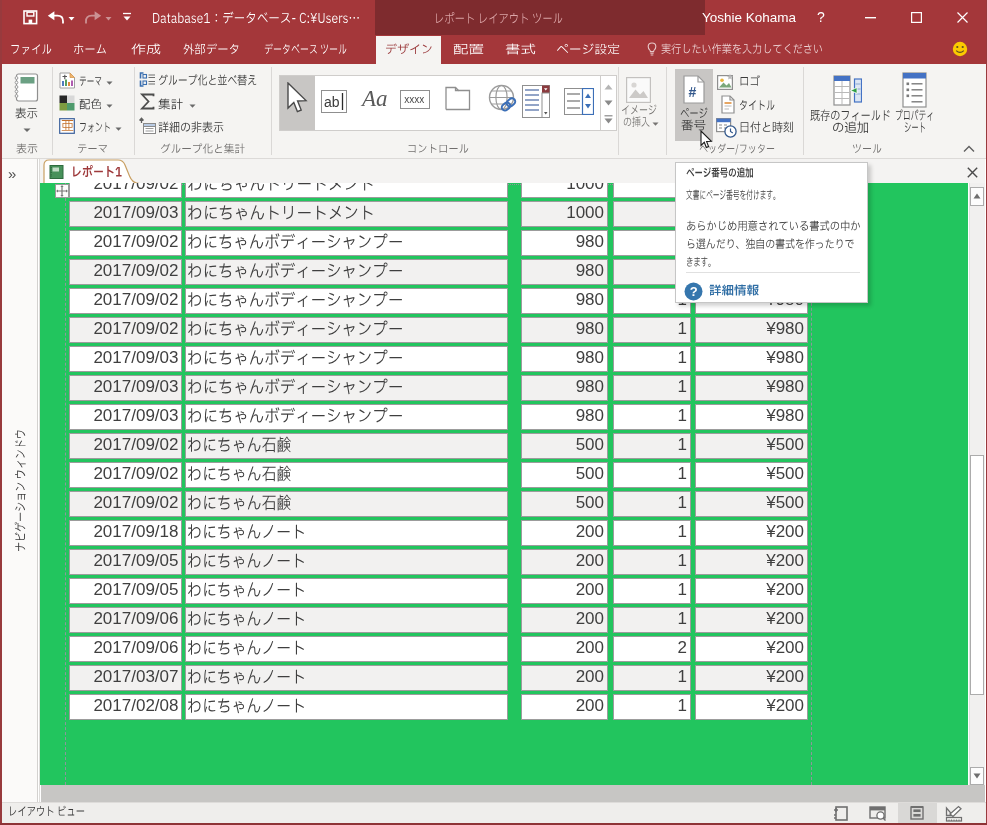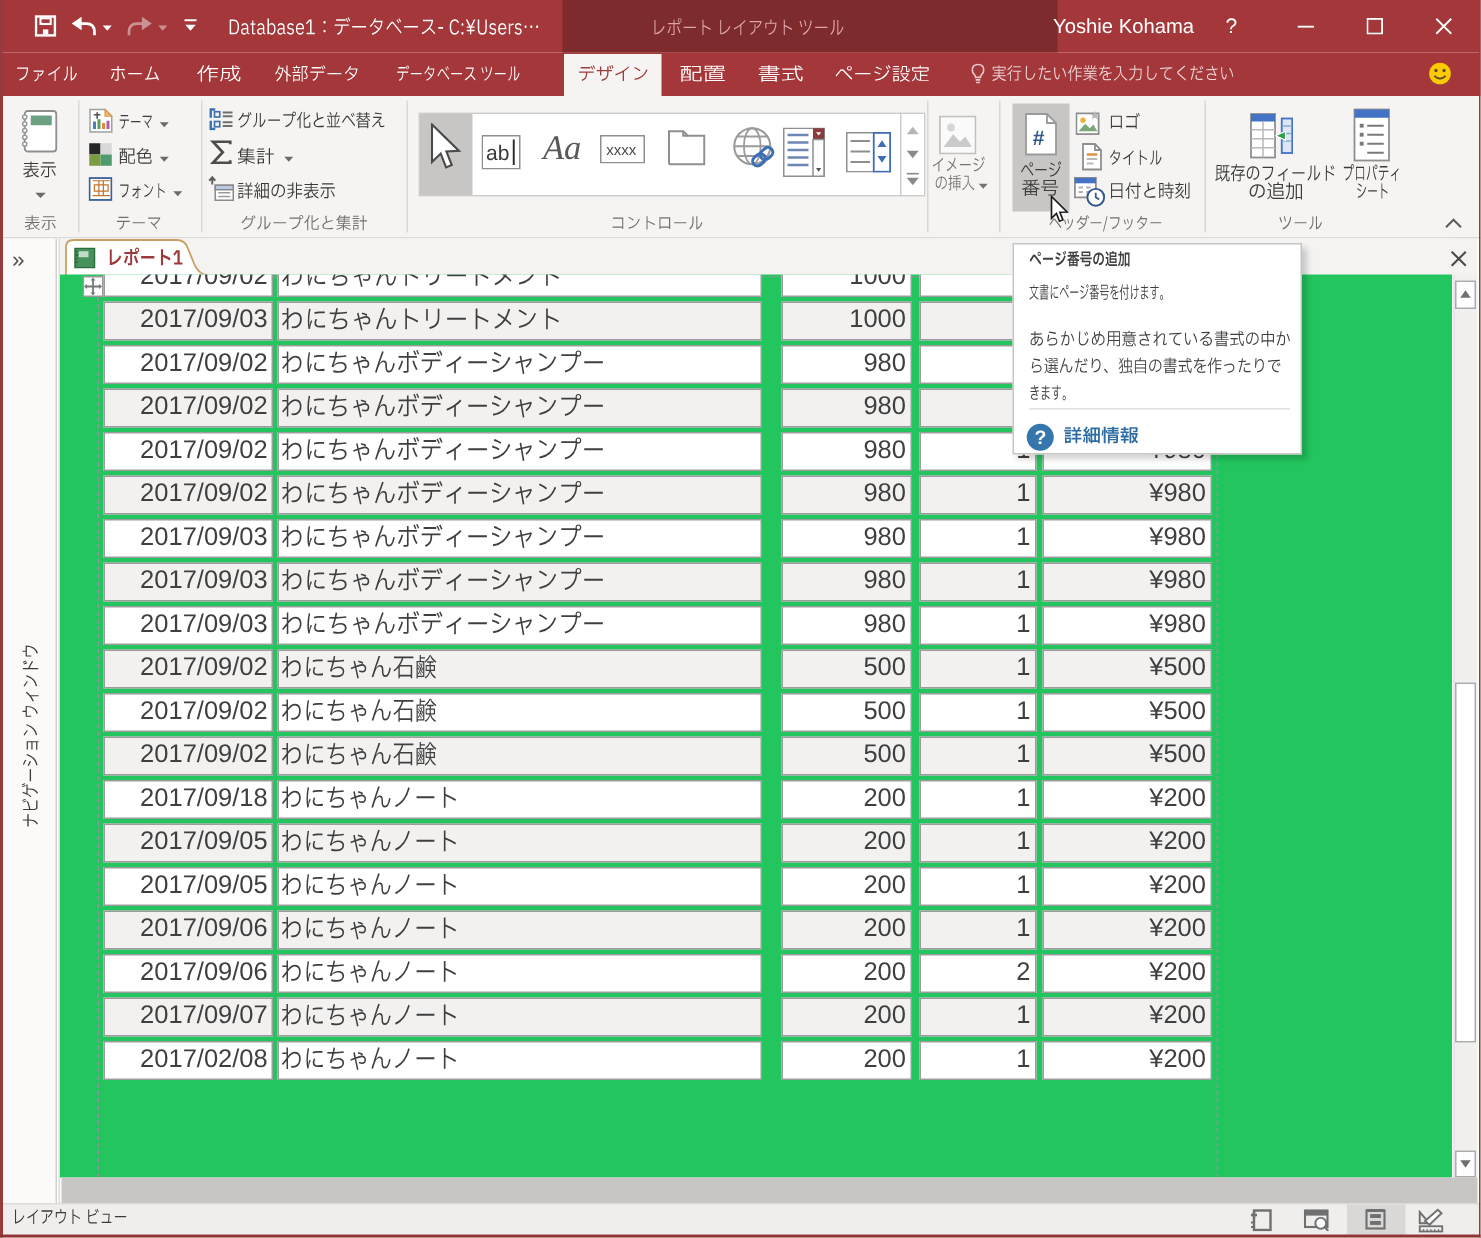--- a/index.html
+++ b/index.html
@@ -580,21 +580,21 @@
         <path transform="translate(0 15)" d="M13.5 -6.2Q13.5 -4.3 12.8 -3Q12.2 -1.6 11 -0.9Q9.8 -0.2 8.2 -0.2Q7.6 -0.2 7.1 -0.3L7.1 -1.5Q7.7 -1.4 8.1 -1.4Q10.1 -1.4 11.3 -2.7Q12.4 -3.9 12.4 -6.2Q12.4 -7.8 11.7 -8.7Q10.9 -9.7 9.6 -9.7Q8.5 -9.7 7.4 -8.9Q6.3 -8.1 5 -6.4V0.7H4V-4.9Q3.5 -4.2 2.2 -2.6L1.7 -1.9L1 -2.8Q2.6 -4.7 4 -6.7V-9.3H1.2V-10.4H4V-13.7H5V-8Q6.2 -9.5 7.3 -10.2Q8.4 -10.9 9.6 -10.9Q10.8 -10.9 11.6 -10.3Q12.5 -9.7 13 -8.7Q13.5 -7.6 13.5 -6.2Z M17.8 0.3Q17.3 -2.6 17.3 -5Q17.3 -8.9 18.1 -13.2L19.1 -13Q18.7 -11 18.5 -8.9Q18.3 -6.9 18.3 -5Q18.3 -3.1 18.4 -2H18.5Q18.6 -2.8 18.7 -3.6Q18.9 -4.4 19.4 -5.5L20.2 -5Q19.5 -3.5 19.2 -2.5Q18.9 -1.5 18.8 -0.7Q18.8 -0.4 18.8 -0.3Q18.8 -0.1 18.8 0.2ZM21.4 -10.9Q22.9 -11.1 24.6 -11.3Q26.4 -11.4 28 -11.4V-10.2Q26.4 -10.2 24.7 -10.1Q23 -9.9 21.6 -9.7ZM22.2 -6.4 23.2 -6.1Q22.6 -4.5 22.6 -3.6Q22.6 -2.7 23.2 -2.2Q23.8 -1.8 25 -1.8Q26.6 -1.8 28.2 -2.1L28.3 -0.9Q27.6 -0.8 26.7 -0.7Q25.8 -0.6 25 -0.6Q23.3 -0.6 22.4 -1.3Q21.5 -2 21.5 -3.5Q21.5 -4.8 22.2 -6.4Z M42.4 -3.3Q42.4 -1.4 41 -0.5Q39.7 0.5 37.2 0.5Q35.9 0.5 33.8 0.1L33.9 -1.1Q35.7 -0.7 37.1 -0.7Q41.3 -0.7 41.3 -3.2Q41.3 -4.4 40.5 -5Q39.8 -5.6 38.3 -5.6Q36.9 -5.6 35.7 -5Q34.5 -4.4 33.8 -3.2L32.8 -3.6Q33.8 -6.3 34.5 -9.5Q32.7 -9.5 31.2 -9.6L31.2 -10.7Q32.4 -10.7 34.8 -10.7Q35 -11.8 35.4 -13.7L36.4 -13.5Q36.3 -12.6 35.8 -10.7Q38.9 -10.8 42.1 -11.2L42.2 -10.1Q38.9 -9.6 35.6 -9.5Q34.9 -6.4 34.2 -4.6L34.3 -4.6Q35 -5.6 36.1 -6.2Q37.1 -6.7 38.6 -6.7Q40.3 -6.7 41.4 -5.8Q42.4 -4.9 42.4 -3.3Z M54.6 -8.4Q53.2 -9.2 51.5 -9.7L51.8 -10.7Q52.6 -10.5 53.5 -10.1Q54.3 -9.8 55 -9.4ZM57 -5.5Q57 -4.1 56.3 -3.4Q55.6 -2.7 54.3 -2.7Q53.5 -2.7 52.2 -3.1L52.4 -4.2Q53.4 -3.8 54.3 -3.8Q55.2 -3.8 55.6 -4.2Q56 -4.7 56 -5.5Q56 -6.3 55.5 -6.7Q55.1 -7.2 54.2 -7.2Q53.6 -7.2 52.7 -6.9Q51.8 -6.7 50.4 -6.2L52 1L51 1.3L49.5 -5.8L46.9 -4.8L46.6 -5.9L49.2 -6.9L48.5 -10.2L49.5 -10.5L50.2 -7.2Q52.9 -8.3 54.1 -8.3Q55.4 -8.3 56.2 -7.5Q57 -6.8 57 -5.5Z M60.6 0.2 62.3 -5.2Q63.1 -7.8 64.3 -11.3Q65.2 -13.9 65.2 -13.8L66.2 -13.5L64.5 -8.6Q64.3 -7.9 64 -7.1Q63.8 -6.4 63.5 -5.7L63.6 -5.6Q64.1 -6.6 64.8 -7.2Q65.5 -7.7 66.2 -7.7Q67.3 -7.7 67.8 -6.9Q68.3 -6.1 68.3 -4.2Q68.3 -2.9 68.4 -2.2Q68.5 -1.5 68.8 -1.1Q69.1 -0.8 69.7 -0.8Q70.6 -0.8 71.3 -2Q71.9 -3.3 72.4 -6L73.4 -5.6Q72.8 -2.6 71.9 -1.1Q71 0.4 69.6 0.4Q68.4 0.4 67.8 -0.6Q67.3 -1.5 67.3 -3.7Q67.3 -4.9 67.2 -5.5Q67 -6.1 66.7 -6.4Q66.4 -6.6 65.9 -6.6Q65.1 -6.6 64.5 -6Q63.8 -5.4 63.2 -4.2Q62.9 -3.6 62.7 -2.9Q62.5 -2.2 62.1 -0.9Q61.8 0 61.6 0.5Z M76.4 -1.1Q78.7 -2.1 80.3 -3.8Q81.9 -5.4 83.1 -7.7Q84.2 -9.9 85.2 -13.1L86.2 -12.7Q84.8 -7.7 82.6 -4.6Q80.4 -1.6 77 0.1Z M102.6 -5.8H90.7V-7.1H102.6Z M116.5 -4Q113.1 -6.1 110 -7.3V0.5H108.9V-13.3H110V-8.6Q113.6 -7.2 117 -5.1Z" fill="#3f3f3f"></path>
       </svg>
 <div class="a" style="left:481px;top:454px;width:83px;font-size:17px;line-height:21px;color:#3f3f3f;text-align:right">200</div>
 <div class="a" style="left:573px;top:454px;width:74px;font-size:17px;line-height:21px;color:#3f3f3f;text-align:right">2</div>
 <div class="a" style="left:655px;top:454px;width:109px;font-size:17px;line-height:21px;color:#3f3f3f;text-align:right">¥200</div>
 <div class="a" style="left:28.5px;top:482px;width:113.5px;height:26px;background:#f2f1f0;border:1px solid #9c9c9c"></div>
 <div class="a" style="left:145px;top:482px;width:322.5px;height:26px;background:#f2f1f0;border:1px solid #9c9c9c"></div>
 <div class="a" style="left:481px;top:482px;width:87px;height:26px;background:#f2f1f0;border:1px solid #9c9c9c"></div>
 <div class="a" style="left:573px;top:482px;width:78px;height:26px;background:#f2f1f0;border:1px solid #9c9c9c"></div>
 <div class="a" style="left:655px;top:482px;width:113px;height:26px;background:#f2f1f0;border:1px solid #9c9c9c"></div>
-<div class="a" style="left:28.5px;top:483px;width:110px;font-size:17px;line-height:21px;color:#3f3f3f;text-align:right">2017/09/07</div>
+<div class="a" style="left:28.5px;top:483px;width:110px;font-size:17px;line-height:21px;color:#3f3f3f;text-align:right">2017/03/07</div>
 <svg style="position:absolute;left:147px;top:485px;overflow:visible" width="119" height="18.7">
         <path transform="translate(0 15)" d="M13.5 -6.2Q13.5 -4.3 12.8 -3Q12.2 -1.6 11 -0.9Q9.8 -0.2 8.2 -0.2Q7.6 -0.2 7.1 -0.3L7.1 -1.5Q7.7 -1.4 8.1 -1.4Q10.1 -1.4 11.3 -2.7Q12.4 -3.9 12.4 -6.2Q12.4 -7.8 11.7 -8.7Q10.9 -9.7 9.6 -9.7Q8.5 -9.7 7.4 -8.9Q6.3 -8.1 5 -6.4V0.7H4V-4.9Q3.5 -4.2 2.2 -2.6L1.7 -1.9L1 -2.8Q2.6 -4.7 4 -6.7V-9.3H1.2V-10.4H4V-13.7H5V-8Q6.2 -9.5 7.3 -10.2Q8.4 -10.9 9.6 -10.9Q10.8 -10.9 11.6 -10.3Q12.5 -9.7 13 -8.7Q13.5 -7.6 13.5 -6.2Z M17.8 0.3Q17.3 -2.6 17.3 -5Q17.3 -8.9 18.1 -13.2L19.1 -13Q18.7 -11 18.5 -8.9Q18.3 -6.9 18.3 -5Q18.3 -3.1 18.4 -2H18.5Q18.6 -2.8 18.7 -3.6Q18.9 -4.4 19.4 -5.5L20.2 -5Q19.5 -3.5 19.2 -2.5Q18.9 -1.5 18.8 -0.7Q18.8 -0.4 18.8 -0.3Q18.8 -0.1 18.8 0.2ZM21.4 -10.9Q22.9 -11.1 24.6 -11.3Q26.4 -11.4 28 -11.4V-10.2Q26.4 -10.2 24.7 -10.1Q23 -9.9 21.6 -9.7ZM22.2 -6.4 23.2 -6.1Q22.6 -4.5 22.6 -3.6Q22.6 -2.7 23.2 -2.2Q23.8 -1.8 25 -1.8Q26.6 -1.8 28.2 -2.1L28.3 -0.9Q27.6 -0.8 26.7 -0.7Q25.8 -0.6 25 -0.6Q23.3 -0.6 22.4 -1.3Q21.5 -2 21.5 -3.5Q21.5 -4.8 22.2 -6.4Z M42.4 -3.3Q42.4 -1.4 41 -0.5Q39.7 0.5 37.2 0.5Q35.9 0.5 33.8 0.1L33.9 -1.1Q35.7 -0.7 37.1 -0.7Q41.3 -0.7 41.3 -3.2Q41.3 -4.4 40.5 -5Q39.8 -5.6 38.3 -5.6Q36.9 -5.6 35.7 -5Q34.5 -4.4 33.8 -3.2L32.8 -3.6Q33.8 -6.3 34.5 -9.5Q32.7 -9.5 31.2 -9.6L31.2 -10.7Q32.4 -10.7 34.8 -10.7Q35 -11.8 35.4 -13.7L36.4 -13.5Q36.3 -12.6 35.8 -10.7Q38.9 -10.8 42.1 -11.2L42.2 -10.1Q38.9 -9.6 35.6 -9.5Q34.9 -6.4 34.2 -4.6L34.3 -4.6Q35 -5.6 36.1 -6.2Q37.1 -6.7 38.6 -6.7Q40.3 -6.7 41.4 -5.8Q42.4 -4.9 42.4 -3.3Z M54.6 -8.4Q53.2 -9.2 51.5 -9.7L51.8 -10.7Q52.6 -10.5 53.5 -10.1Q54.3 -9.8 55 -9.4ZM57 -5.5Q57 -4.1 56.3 -3.4Q55.6 -2.7 54.3 -2.7Q53.5 -2.7 52.2 -3.1L52.4 -4.2Q53.4 -3.8 54.3 -3.8Q55.2 -3.8 55.6 -4.2Q56 -4.7 56 -5.5Q56 -6.3 55.5 -6.7Q55.1 -7.2 54.2 -7.2Q53.6 -7.2 52.7 -6.9Q51.8 -6.7 50.4 -6.2L52 1L51 1.3L49.5 -5.8L46.9 -4.8L46.6 -5.9L49.2 -6.9L48.5 -10.2L49.5 -10.5L50.2 -7.2Q52.9 -8.3 54.1 -8.3Q55.4 -8.3 56.2 -7.5Q57 -6.8 57 -5.5Z M60.6 0.2 62.3 -5.2Q63.1 -7.8 64.3 -11.3Q65.2 -13.9 65.2 -13.8L66.2 -13.5L64.5 -8.6Q64.3 -7.9 64 -7.1Q63.8 -6.4 63.5 -5.7L63.6 -5.6Q64.1 -6.6 64.8 -7.2Q65.5 -7.7 66.2 -7.7Q67.3 -7.7 67.8 -6.9Q68.3 -6.1 68.3 -4.2Q68.3 -2.9 68.4 -2.2Q68.5 -1.5 68.8 -1.1Q69.1 -0.8 69.7 -0.8Q70.6 -0.8 71.3 -2Q71.9 -3.3 72.4 -6L73.4 -5.6Q72.8 -2.6 71.9 -1.1Q71 0.4 69.6 0.4Q68.4 0.4 67.8 -0.6Q67.3 -1.5 67.3 -3.7Q67.3 -4.9 67.2 -5.5Q67 -6.1 66.7 -6.4Q66.4 -6.6 65.9 -6.6Q65.1 -6.6 64.5 -6Q63.8 -5.4 63.2 -4.2Q62.9 -3.6 62.7 -2.9Q62.5 -2.2 62.1 -0.9Q61.8 0 61.6 0.5Z M76.4 -1.1Q78.7 -2.1 80.3 -3.8Q81.9 -5.4 83.1 -7.7Q84.2 -9.9 85.2 -13.1L86.2 -12.7Q84.8 -7.7 82.6 -4.6Q80.4 -1.6 77 0.1Z M102.6 -5.8H90.7V-7.1H102.6Z M116.5 -4Q113.1 -6.1 110 -7.3V0.5H108.9V-13.3H110V-8.6Q113.6 -7.2 117 -5.1Z" fill="#3f3f3f"></path>
       </svg>
 <div class="a" style="left:481px;top:483px;width:83px;font-size:17px;line-height:21px;color:#3f3f3f;text-align:right">200</div>
 <div class="a" style="left:573px;top:483px;width:74px;font-size:17px;line-height:21px;color:#3f3f3f;text-align:right">1</div>
 <div class="a" style="left:655px;top:483px;width:109px;font-size:17px;line-height:21px;color:#3f3f3f;text-align:right">¥200</div>
 <div class="a" style="left:28.5px;top:511px;width:113.5px;height:26px;background:#fff;border:1px solid #9c9c9c"></div>
 <div class="a" style="left:145px;top:511px;width:322.5px;height:26px;background:#fff;border:1px solid #9c9c9c"></div>
 <div class="a" style="left:481px;top:511px;width:87px;height:26px;background:#fff;border:1px solid #9c9c9c"></div>
 <div class="a" style="left:573px;top:511px;width:78px;height:26px;background:#fff;border:1px solid #9c9c9c"></div>

